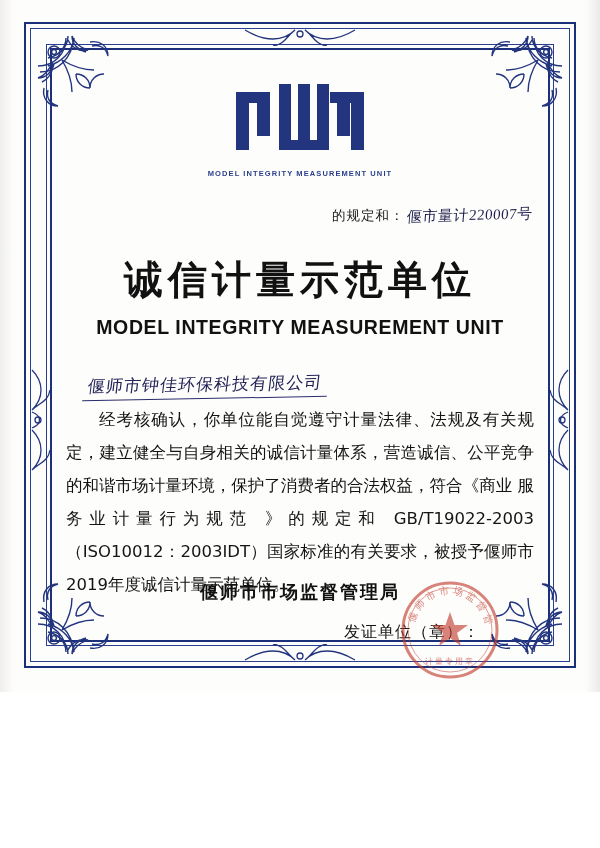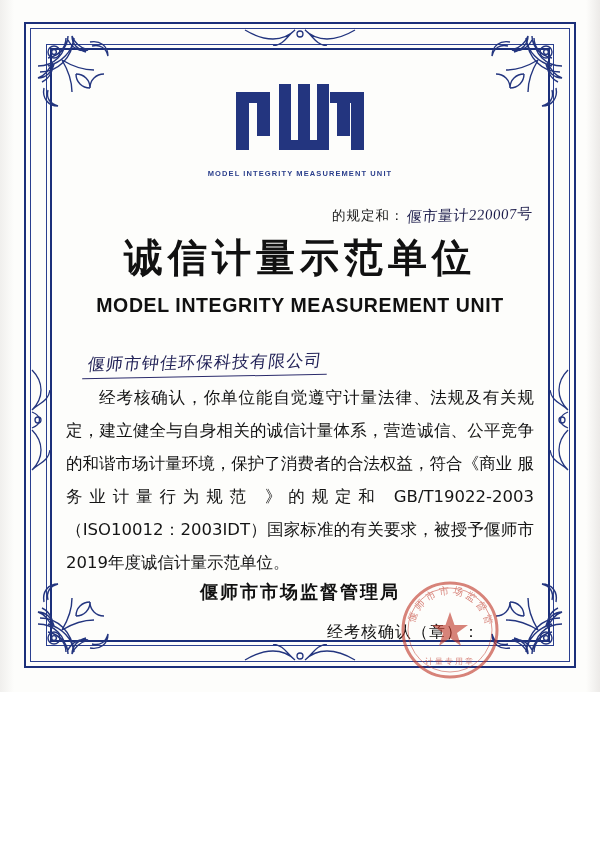--- a/index.html
+++ b/index.html
@@ -109,21 +109,21 @@
     font-family: "Liberation Serif", serif;
     color: #1f1f4d;
     font-size: 15px;
     margin-left: 2px;
     display: inline-block;
     transform: skewX(-6deg) rotate(-1.5deg);
     letter-spacing: 0.5px;
   }
 
   .title-cn {
-    margin-top: 6px;
+    margin-top: 28px;
     text-align: center;
     font-family: "DejaVu Sans", sans-serif;
     font-weight: bold;
     font-size: 39px;
     letter-spacing: 5px;
     color: #111111;
   }
   .title-en {
     margin-top: 9px;
     text-align: center;
@@ -328,21 +328,21 @@
     <div class="title-en">MODEL INTEGRITY MEASUREMENT UNIT</div>
 
     <div class="recipient">
       <span class="recipient-name">偃师市钟佳环保科技有限公司</span>
     </div>
 
     <div class="body-text">
       <p class="indent">经考核确认，你单位能自觉遵守计量法律、法规及有关规定，建立健全与自身相关的诚信计量体系，营造诚信、公平竞争的和谐市场计量环境，保护了消费者的合法权益，符合《商业 服务业计量行为规范 》的规定和 GB/T19022-2003（ISO10012：2003IDT）国家标准的有关要求，被授予偃师市2019年度诚信计量示范单位。</p>
     </div>
 
-    <div class="issuer-row">经考核确认（章）：</div>
+    <div class="issuer-row">发证单位（章）：</div>
 
     <div class="seal">
       <svg viewBox="0 0 104 104">
         <circle cx="52" cy="52" r="47" fill="none" stroke="#c0392b" stroke-width="3"></circle>
         <circle cx="52" cy="52" r="42" fill="none" stroke="#c0392b" stroke-width="0.8"></circle>
         <path d="M52 34 L56.5 47 L70 47 L59 55 L63 68 L52 60 L41 68 L45 55 L34 47 L47.5 47 Z" fill="#c0392b"></path>
         <path id="sealArc" d="M 16 52 A 36 36 0 0 1 88 52" fill="none"></path>
         <text font-size="10" fill="#c0392b" font-family="'DejaVu Sans', sans-serif" letter-spacing="3">
           <textPath href="#sealArc" startOffset="6%">偃师市市场监督管理局</textPath>
         </text>

